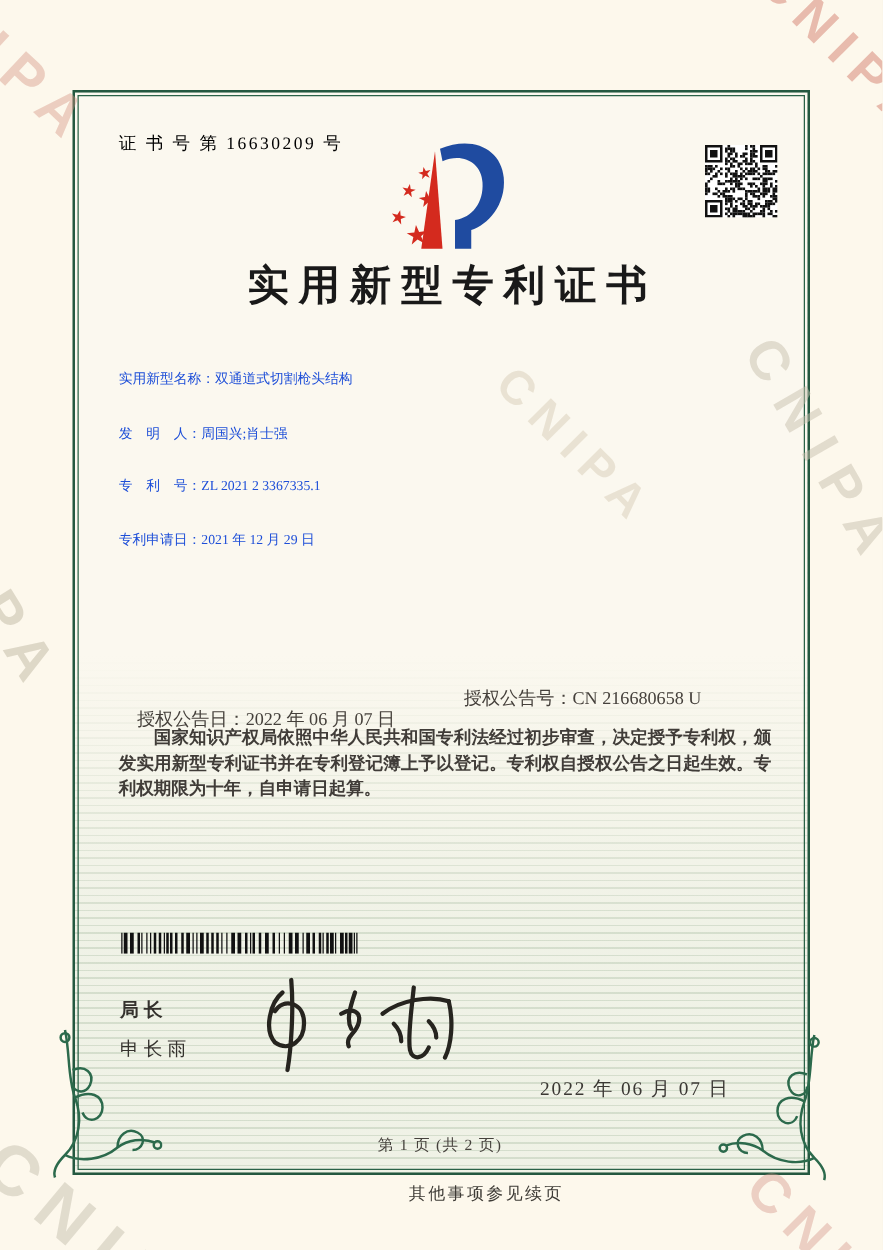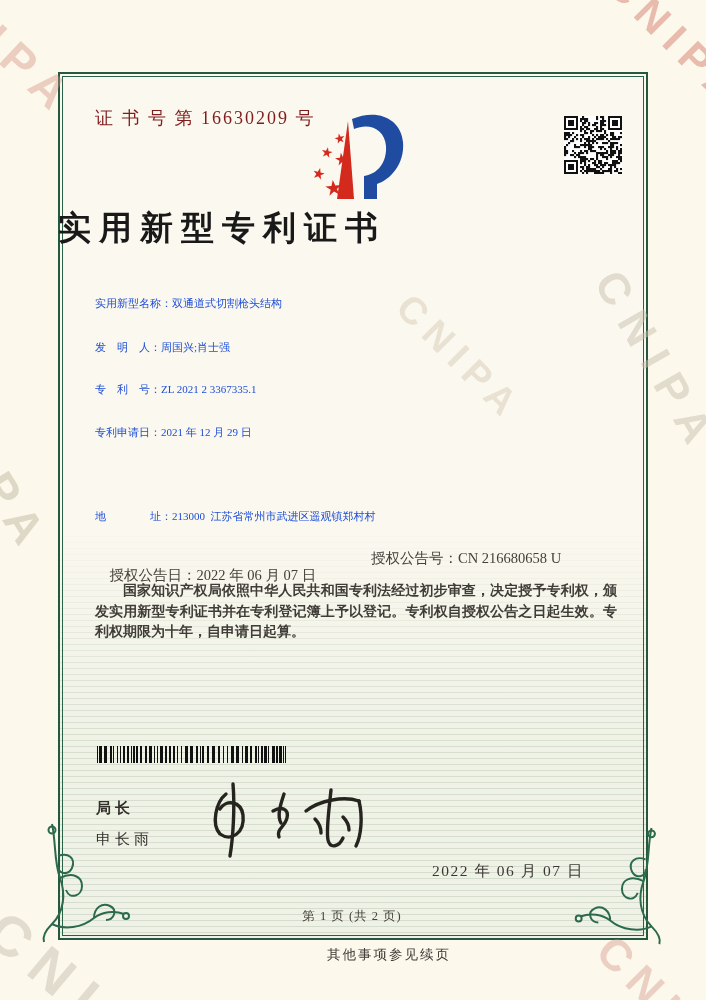--- a/index.html
+++ b/index.html
@@ -24,24 +24,24 @@
   .wm{position:absolute;z-index:2;pointer-events:none;font-family:"Liberation Sans","DejaVu Sans",sans-serif;font-weight:bold;transform-origin:0 0;white-space:nowrap;}
   .wm1{left:-58px;top:-48px;font-size:46px;letter-spacing:12px;transform:rotate(43deg);color:rgba(211,148,132,0.42);}
   .wm2{left:630px;top:-40px;font-size:42px;letter-spacing:10px;transform:rotate(45deg);color:rgba(209,122,104,0.48);}
   .wm3{left:-46px;top:362px;font-size:46px;letter-spacing:13px;transform:rotate(58deg);color:rgba(197,189,170,0.55);}
   .wm4{left:418px;top:286px;font-size:38px;letter-spacing:9px;transform:rotate(45deg);color:rgba(222,212,192,0.60);}
   .wm5{left:628px;top:262px;font-size:44px;letter-spacing:14px;transform:rotate(60deg);color:rgba(200,192,174,0.50);}
   .wm6{left:16px;top:898px;font-size:56px;letter-spacing:14px;transform:rotate(40deg);color:rgba(203,196,180,0.55);}
   .wm7{left:622px;top:926px;font-size:44px;letter-spacing:10px;transform:rotate(45deg);color:rgba(212,150,138,0.42);}
   
   .abs{position:absolute;z-index:3;}
-  .cert-no{left:95px;top:106px;font-size:18px;letter-spacing:2px;color:#7f1d1d;white-space:pre;}
+  .cert-no{left:95px;top:106px;font-size:14px;letter-spacing:2px;color:#000000;white-space:pre;}
   .logo{left:278px;top:106px;width:150px;height:98px;}
   .qr{left:564px;top:116px;width:58px;height:58px;}
-  .title{left:58px;top:206px;width:468px;text-align:left;font-size:33px;font-weight:bold;letter-spacing:8px;color:#191919;}
+  .title{left:58px;top:206px;width:468px;text-align:right;font-size:33px;font-weight:bold;letter-spacing:8px;color:#191919;}
   .field{left:95px;width:525px;display:flex;font-size:11px;line-height:21px;color:#1d4ed8;}
   .field .lbl,.field .val{white-space:pre;}
   .f1{top:293px}.f2{top:337px}.f3{top:379px}.f4{top:422px}.f5{top:464px}.f6{top:506px}
   .grant{left:95px;top:549px;width:525px;font-size:14.5px;color:#45403b;white-space:pre;}
   .grant .right{position:absolute;left:276px;top:0;}
   .paras{left:95px;top:581px;width:522px;font-size:14px;line-height:20.5px;text-align:justify;color:#403c38;}
   .paras p{margin:0;text-indent:2em;font-weight:bold;}
   .barcode{left:95px;top:746px;width:196px;height:17px;}
   .barcode svg{width:100%;height:100%;display:block;}
   .director-title{left:96px;top:799px;font-size:15px;letter-spacing:4px;color:#34312d;font-weight:bold;}
@@ -423,24 +423,20 @@
       <span class="val">周国兴;肖士强</span>
   </div>
   <div class="abs field f3">
     <span class="lbl">专　利　号：</span>
       <span class="val">ZL 2021 2 3367335.1</span>
   </div>
   <div class="abs field f4">
     <span class="lbl">专利申请日：</span>
       <span class="val">2021 年 12 月 29 日</span>
   </div>
-  <div class="abs field f6">
-    <span class="lbl">地　　　　址：</span>
-      <span class="val">213000  江苏省常州市武进区遥观镇郑村村</span>
-  </div>
 
   <div class="abs grant">
     <span>授权公告日：</span><span>2022 年 06 月 07 日</span>
     <span class="right"><span>授权公告号：</span><span>CN 216680658 U</span></span>
   </div>
 
   <div class="abs paras">
     <p>国家知识产权局依照中华人民共和国专利法经过初步审查，决定授予专利权，颁发实用新型专利证书并在专利登记簿上予以登记。专利权自授权公告之日起生效。专利权期限为十年，自申请日起算。</p>
   </div>
 

